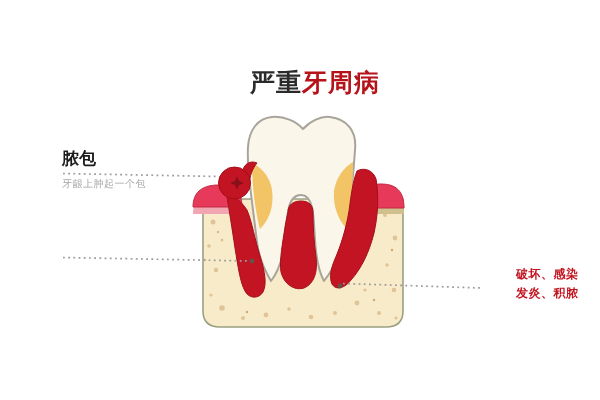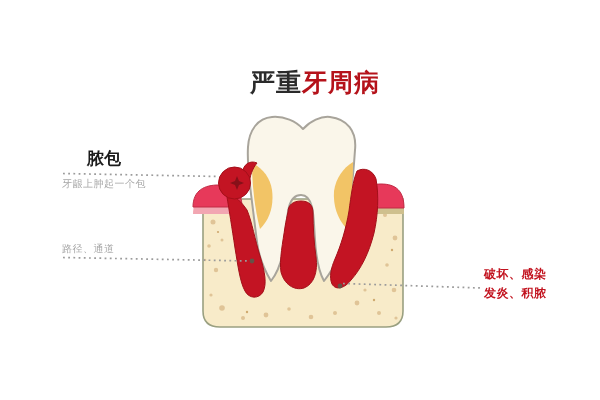--- a/index.html
+++ b/index.html
@@ -17,24 +17,24 @@
   .stage{
     position:relative;width:600px;height:400px;background:var(--bg);
     overflow:hidden;font-family:"Liberation Sans",sans-serif;
   }
   .art{position:absolute;left:0;top:0;width:600px;height:400px;}
   .title{
     position:absolute;top:66px;left:30px;right:0;margin:0;text-align:center;
     font-size:25px;font-weight:900;letter-spacing:1px;color:var(--title-black);
   }
   .title .hl{color:var(--title-red);}
-  .callout{position:absolute;text-align:center;}
+  .callout{position:absolute;}
   .callout-title{font-size:17px;line-height:19px;font-weight:800;color:var(--label-color);}
   .callout-desc{font-size:10px;line-height:15px;color:var(--subtitle-gray);letter-spacing:.5px;margin-top:8px;}
-  .callout-desc-red{font-size:12px;line-height:15px;font-weight:700;color:var(--warning-red);letter-spacing:.5px;}
+  .callout-desc-red{font-size:12px;line-height:15px;font-weight:700;color:var(--warning-red);letter-spacing:.5px;margin-left:32px;}
   #callout-abscess{left:62px;top:149px;}
   #callout-sinus{left:62px;top:233px;}
   #callout-bone{left:484px;top:257px;}
   #callout-bone .callout-desc-red.l1{margin-top:10px;}
   #callout-bone .callout-desc-red.l2{margin-top:4px;}
 </style>
 </head>
 <body>
 
 <div class="stage">
@@ -136,21 +136,20 @@
   <h1 class="title">
     <span>严重</span><span class="hl">牙周病</span>
   </h1>
 
   <div class="callout" id="callout-abscess">
     <div class="callout-title">脓包</div>
     <div class="callout-desc">牙龈上肿起一个包</div>
   </div>
 
   <div class="callout" id="callout-sinus">
-    <div class="callout-desc">路径、通道</div>
   </div>
 
   <div class="callout" id="callout-bone">
     <div class="callout-desc-red l1">破坏、感染</div>
     <div class="callout-desc-red l2">发炎、积脓</div>
   </div>
 
 </div>
 
 </body></html>

